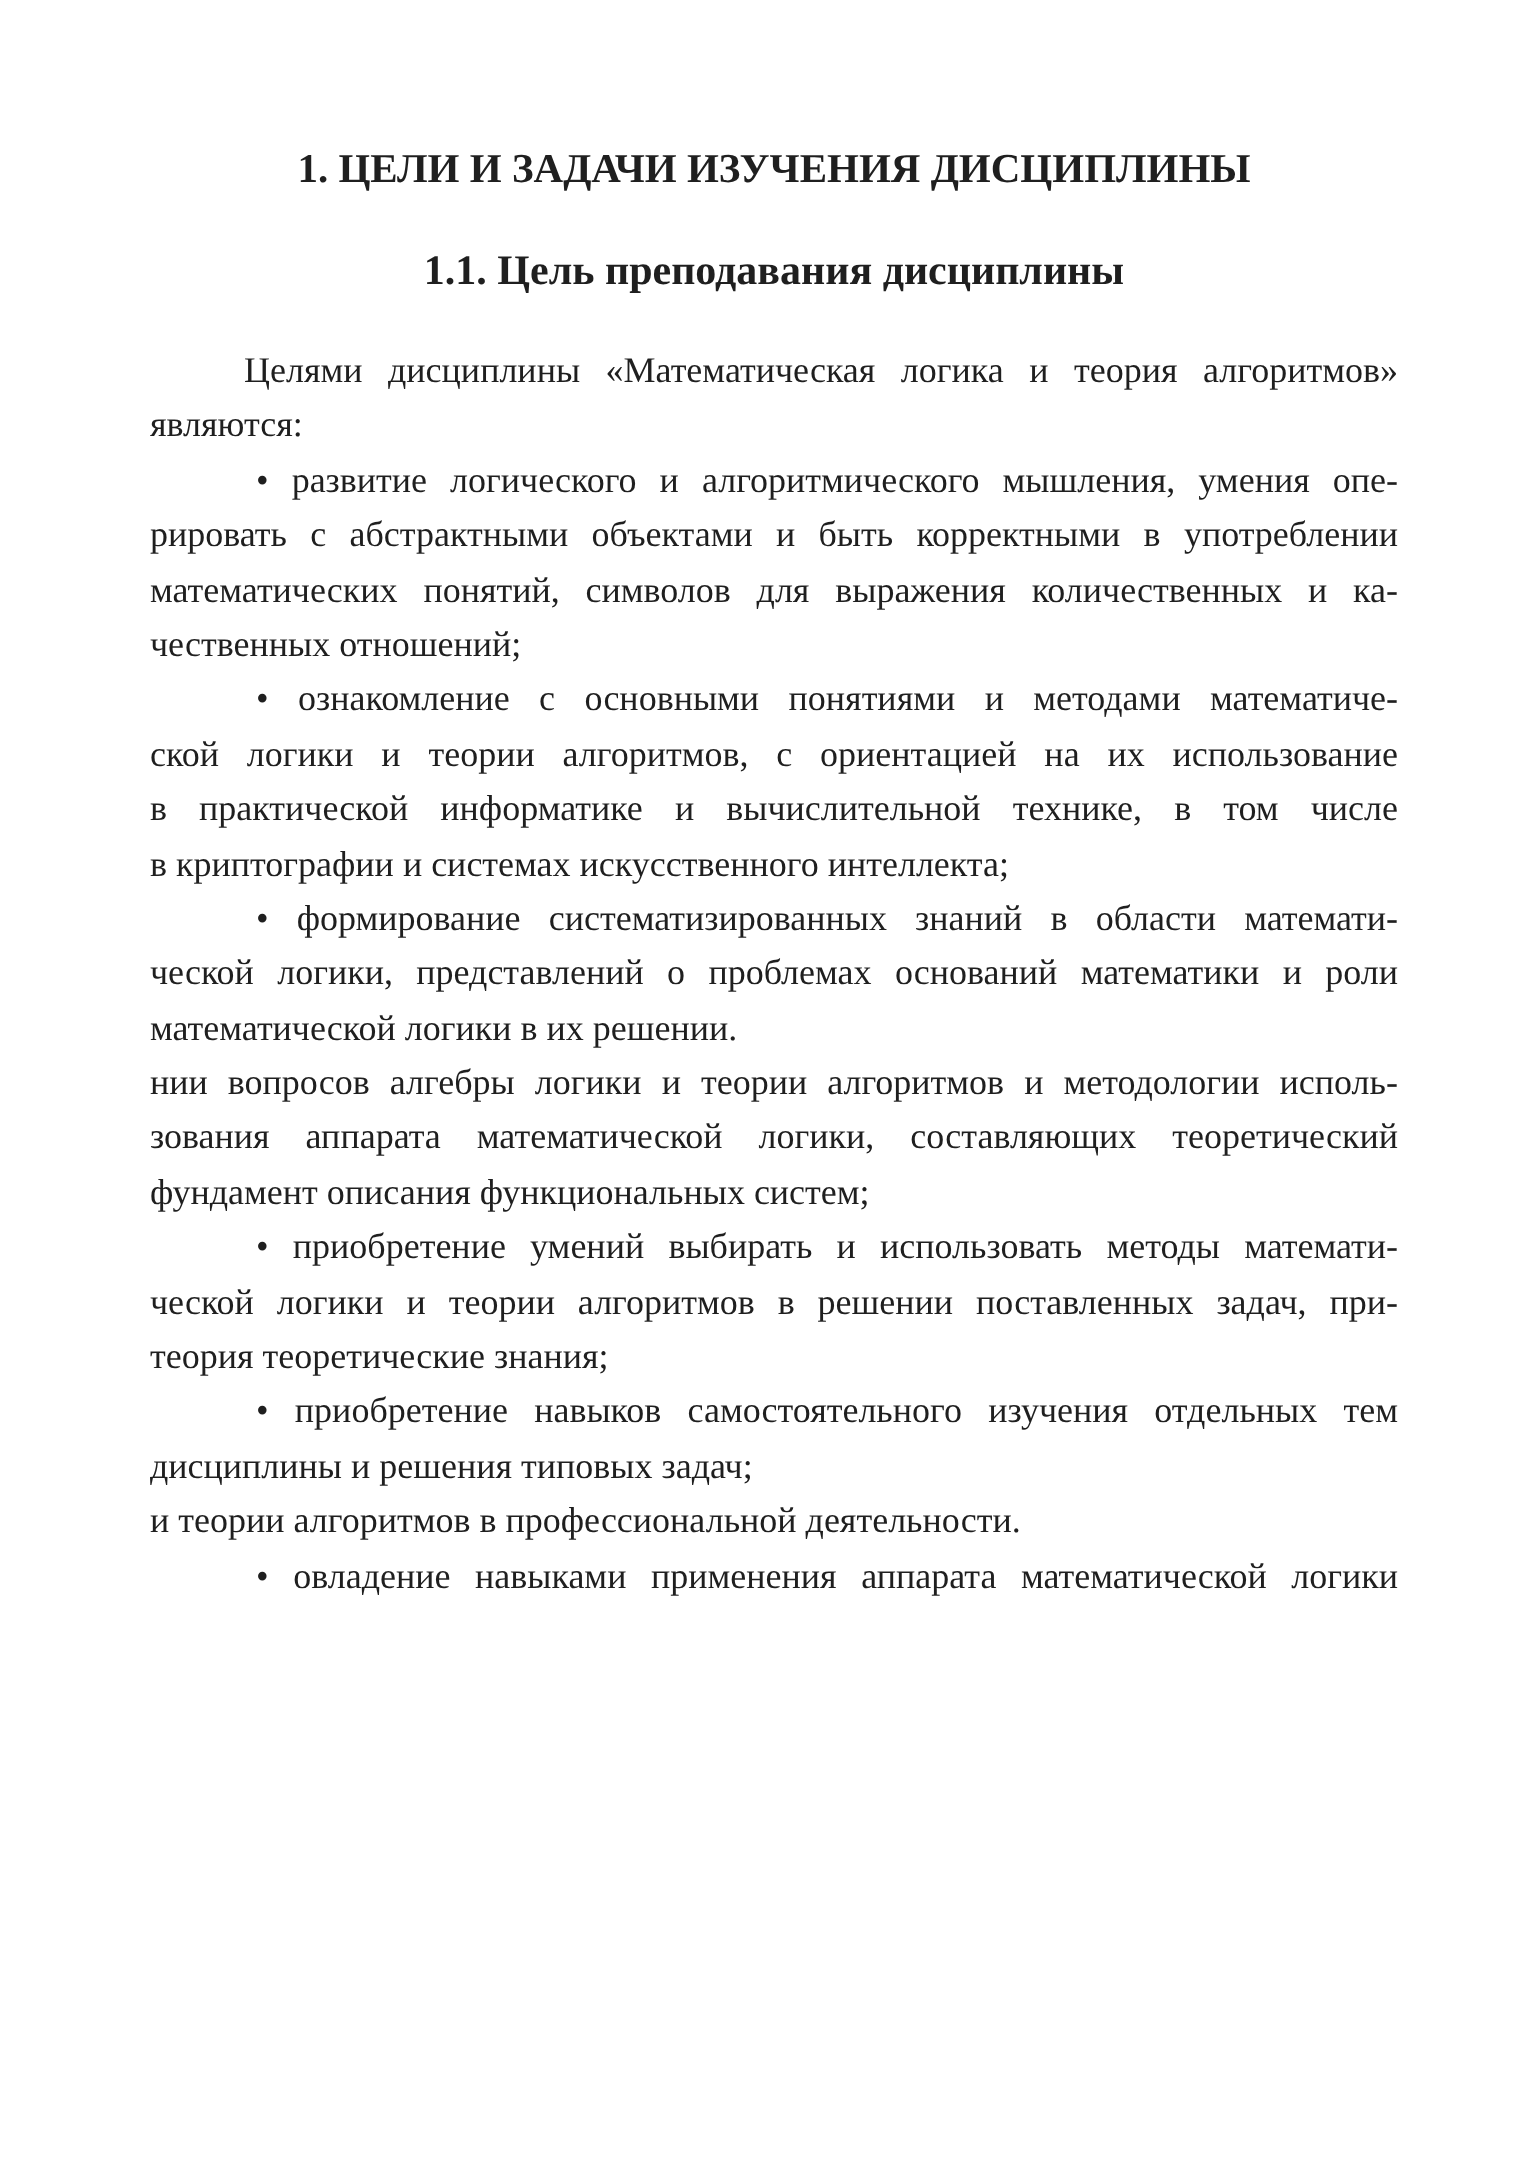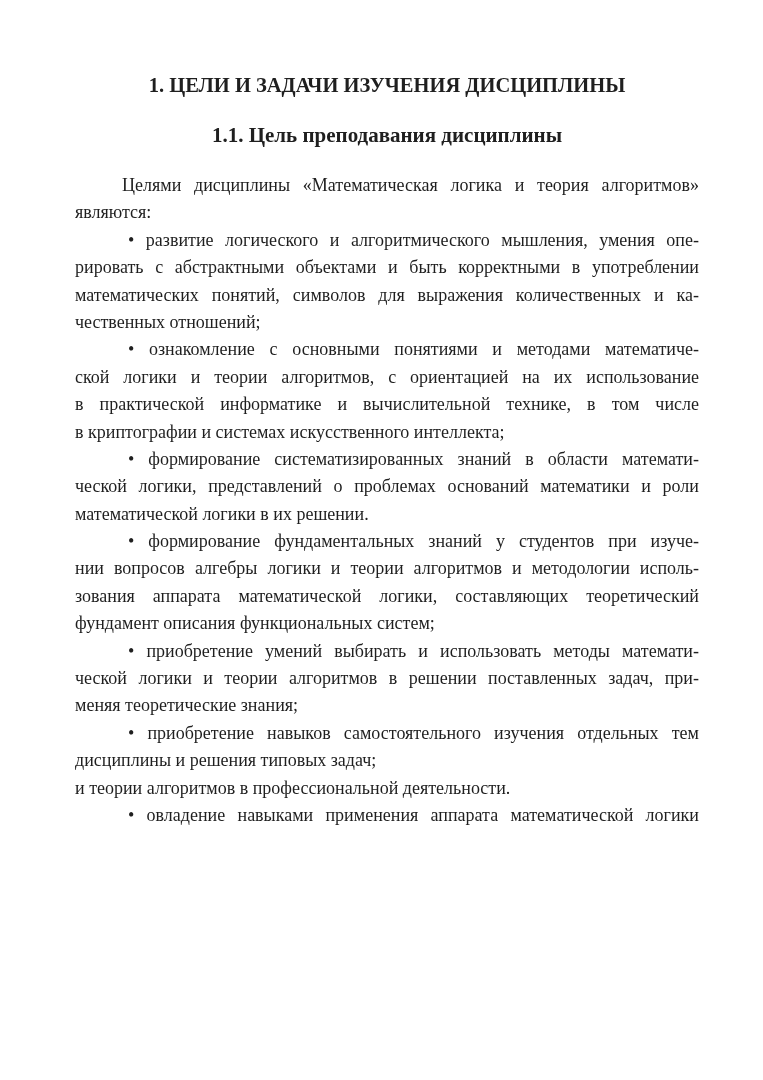--- a/index.html
+++ b/index.html
@@ -84,27 +84,26 @@
           <div class="line last">чественных отношений;</div>
           <div class="line bullet-first">• ознакомление с основными понятиями и методами математиче-</div>
           <div class="line">ской логики и теории алгоритмов, с ориентацией на их использование</div>
           <div class="line">в практической информатике и вычислительной технике, в том числе</div>
           <div class="line last">в криптографии и системах искусственного интеллекта;</div>
           <div class="line bullet-first">• формирование систематизированных знаний в области математи-</div>
           <div class="line">ческой логики, представлений о проблемах оснований математики и роли</div>
           <div class="line last">математической логики в их решении.</div>
         </div>
         <div class="section">
-          <div class="line bullet-first">• формирование фундаментальных знаний у студентов при изуче-</div>
           <div class="line">нии вопросов алгебры логики и теории алгоритмов и методологии исполь-</div>
           <div class="line">зования аппарата математической логики, составляющих теоретический</div>
           <div class="line last">фундамент описания функциональных систем;</div>
           <div class="line bullet-first">• приобретение умений выбирать и использовать методы математи-</div>
           <div class="line">ческой логики и теории алгоритмов в решении поставленных задач, при-</div>
-          <div class="line last">меняя теоретические знания;</div>
+          <div class="line last">теория теоретические знания;</div>
           <div class="line bullet-first">• приобретение навыков самостоятельного изучения отдельных тем</div>
           <div class="line last">дисциплины и решения типовых задач;</div>
           <div class="line last">и теории алгоритмов в профессиональной деятельности.</div>
           <div class="line bullet-first">• овладение навыками применения аппарата математической логики</div>
         </div>
       </div>
   </div>
   <div class="footer">
     <span>3</span>
   </div>

